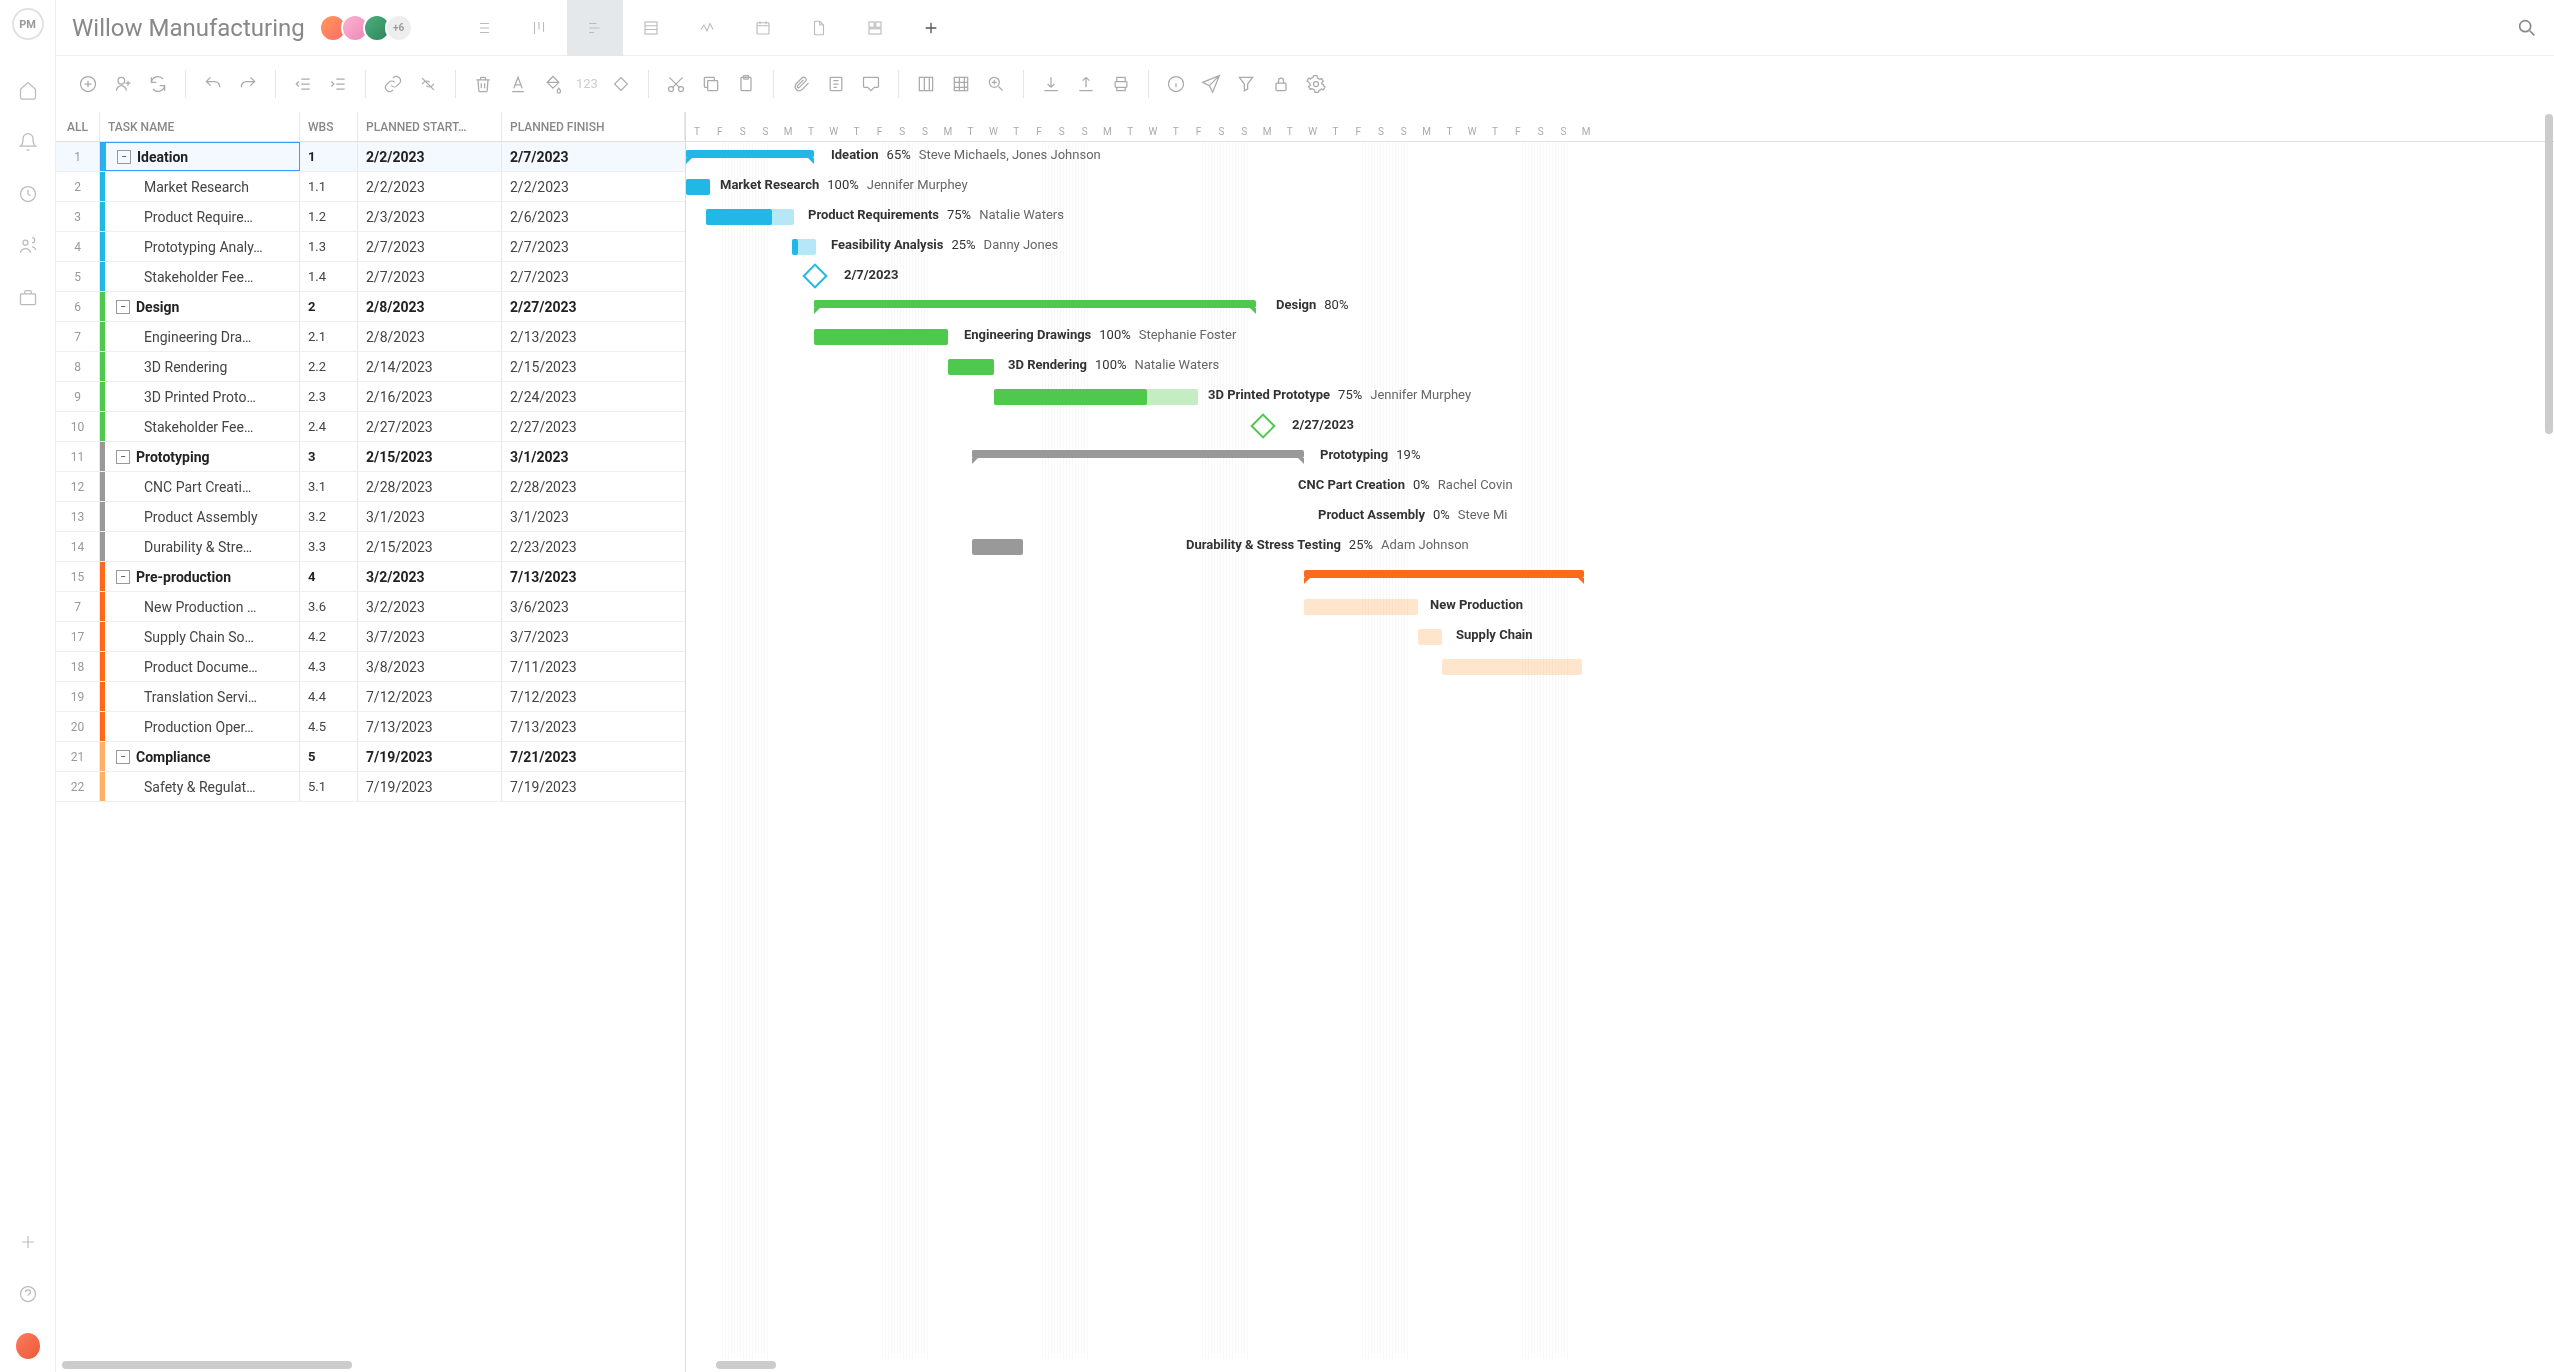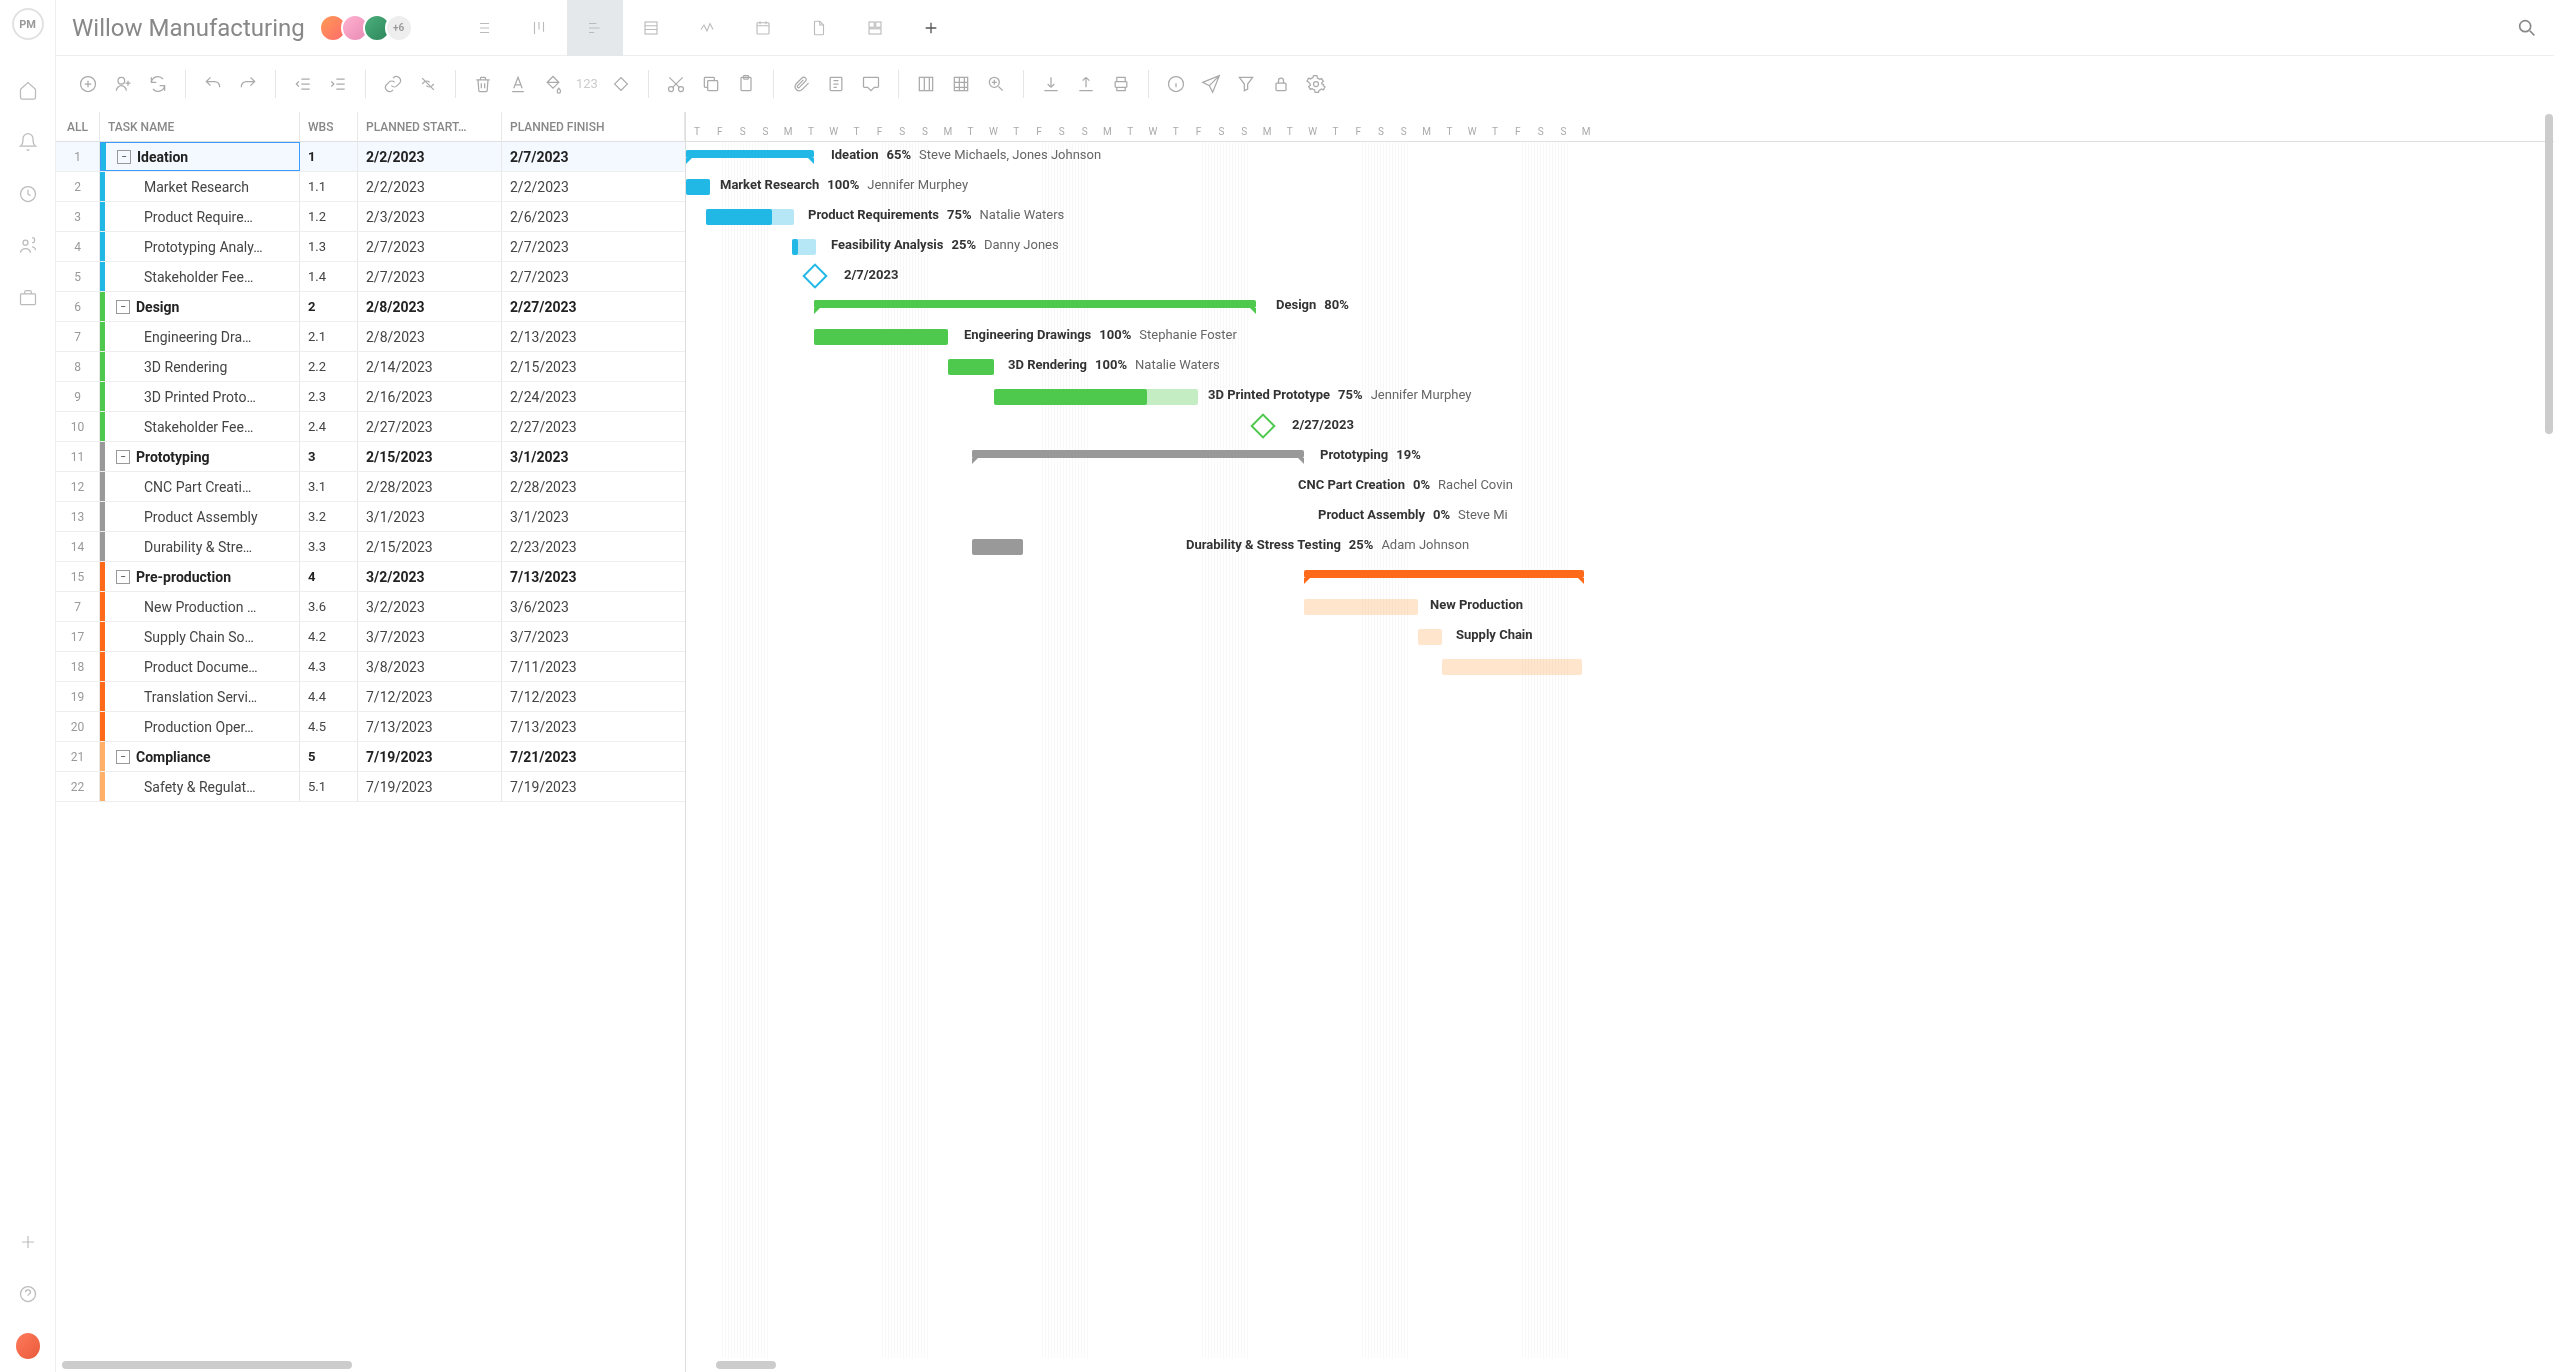--- a/index.html
+++ b/index.html
@@ -62,21 +62,21 @@
 .gbar-row { position:absolute; left:0; right:0; height:30px;}
 .gbar { position:absolute; height:16px; top:7px; border-radius:2px;}
 .gbar.summary { height:8px; top:8px;}
 .gbar.summary::before, .gbar.summary::after { content:''; position:absolute; top:8px; width:0; height:0; border-top:6px solid currentColor;}
 .gbar.summary::before { left:0; border-right:6px solid transparent;}
 .gbar.summary::after { right:0; border-left:6px solid transparent;}
 .gbar .prog { position:absolute; left:0; top:0; bottom:0; border-radius:2px;}
 .milestone { position:absolute; width:18px; height:18px; border:2px solid; transform:rotate(45deg); background:#fff; top:5px;}
 .glabel { position:absolute; top:5px; font-size:13px; white-space:nowrap; display:flex; gap:8px; align-items:baseline;}
 .glabel .t { font-weight:700; color:#333;}
-.glabel .p { font-weight:700; color:#333;}
+.glabel .p { font-weight:400; color:#333;}
 .glabel .a { color:#666; font-weight:400;}
 .vscroll { position:absolute; right:0; top:0; width:10px; height:100%; }
 .vscroll .thumb { position:absolute; width:8px; background:#ccc; border-radius:4px; left:1px; }
 svg{display:block;}
 </style>
 </head>
 <body>
 
 <div class="app">
   <div class="rail">

